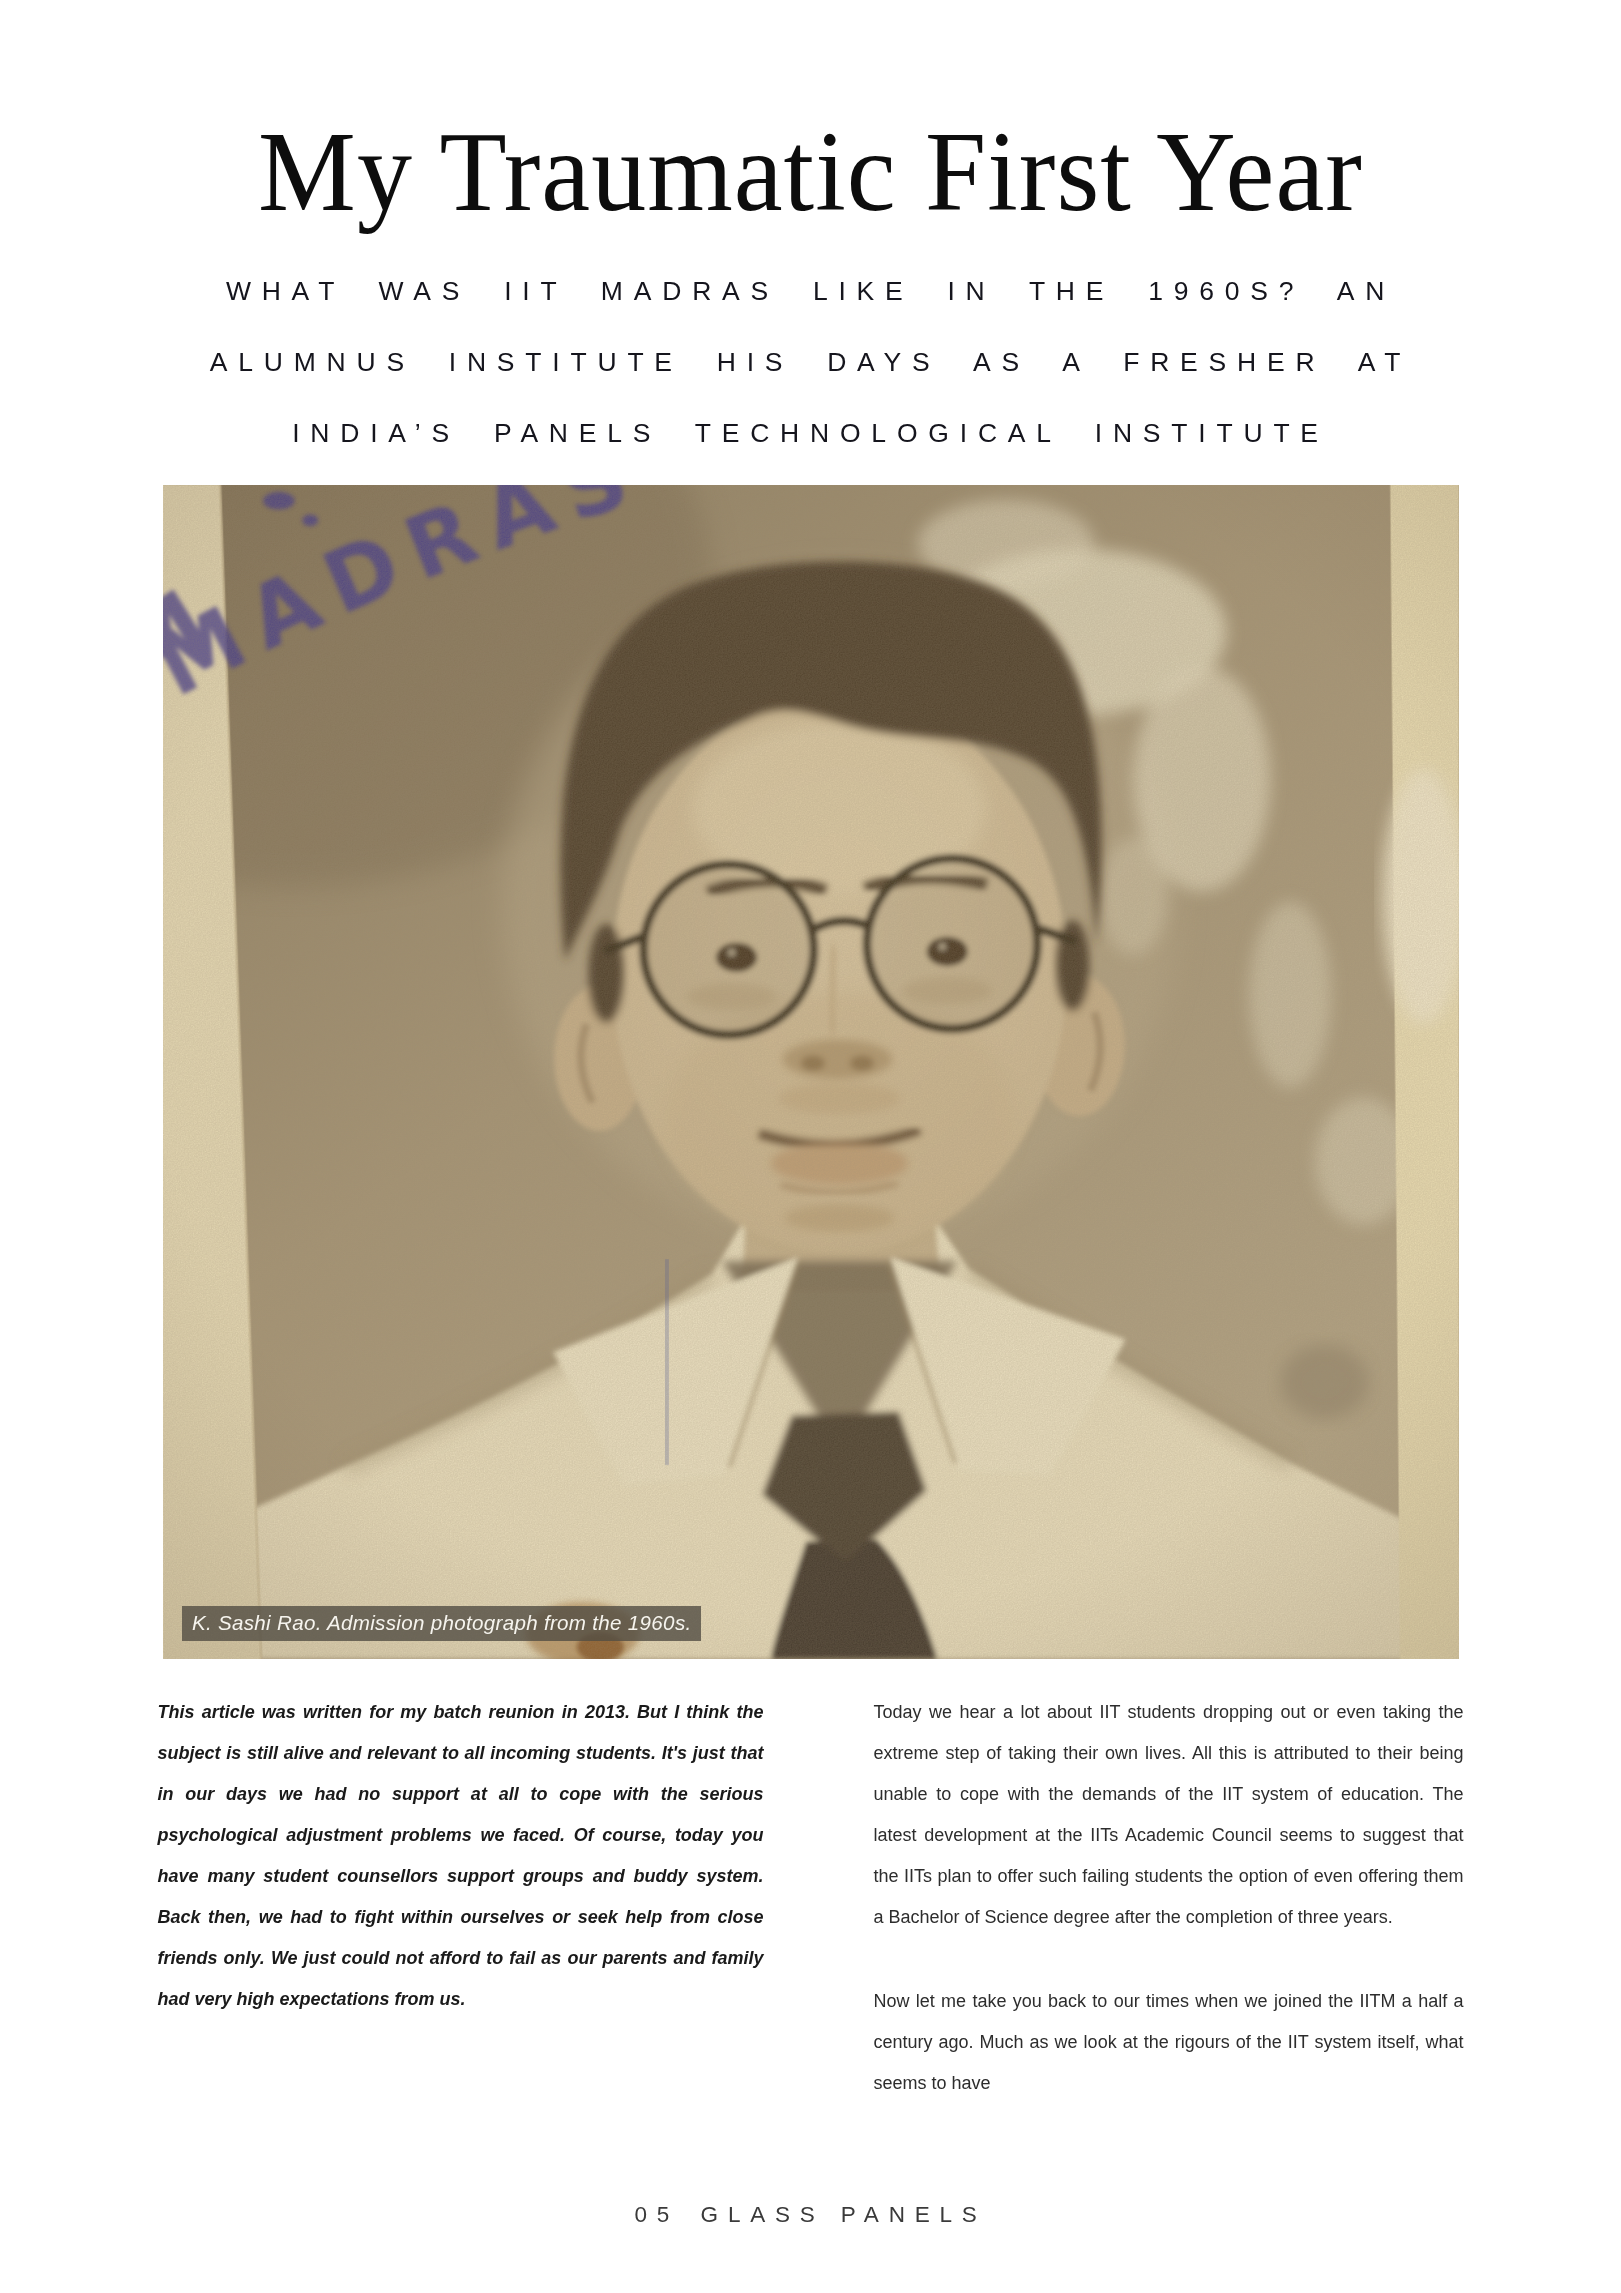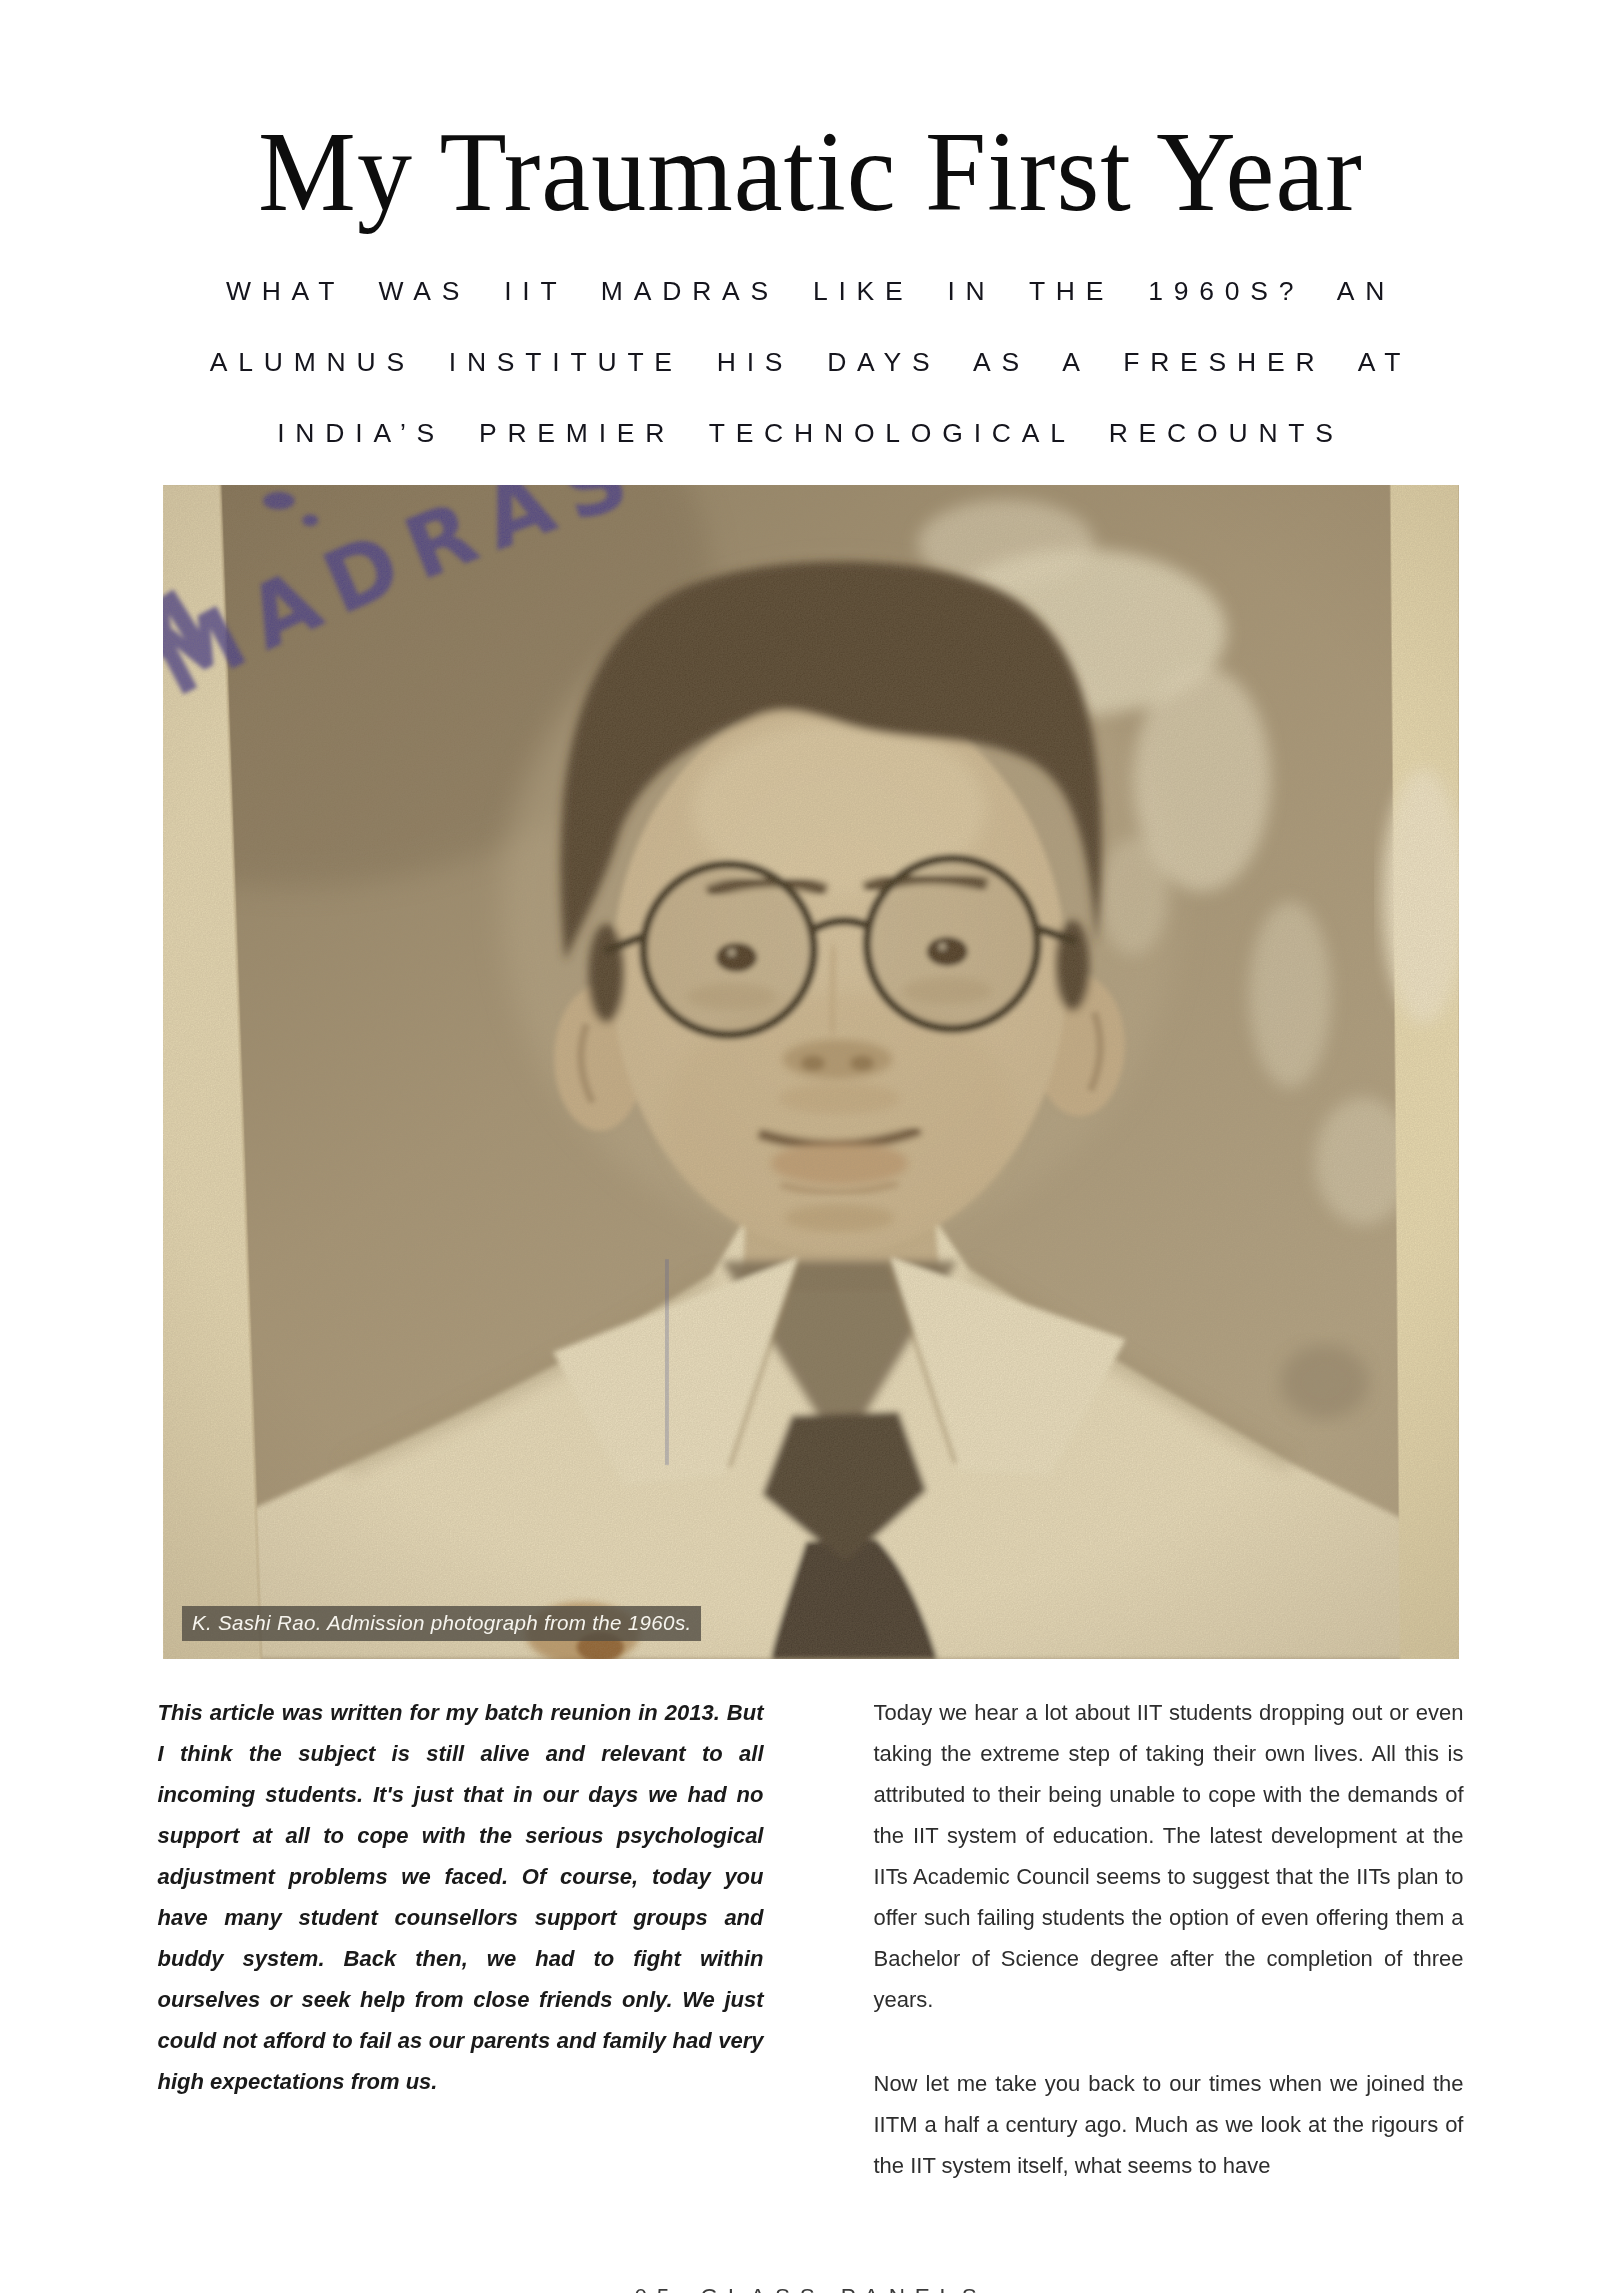--- a/index.html
+++ b/index.html
@@ -24,42 +24,42 @@
     background:#ab9a7a;overflow:hidden;
   }
   .photo svg{display:block;}
   .caption{
     position:absolute;left:19.6px;bottom:18px;
     background:rgba(82,78,68,0.80);color:#f6f4ee;
     font-style:italic;font-size:20.6px;line-height:1.4;padding:2.9px 9.8px;
     letter-spacing:0.3px;white-space:nowrap;
   }
   .columns{display:flex;width:1306px;margin:33px auto 0;gap:94px;}
-  .col{width:606px;font-size:22px;line-height:41px;text-align:justify;}
+  .col{width:606px;font-size:18px;line-height:41px;text-align:justify;}
   .col-left{font-weight:700;font-style:italic;color:#1a1a1a;}
   .col-left p{margin:0;}
   .col-right{color:#2d2d2d;}
   .col-right p{margin:0 0 43px 16px;}
   .footer{
     margin-top:55px;text-align:center;font-size:22.5px;letter-spacing:9.8px;
     color:#3a3a3a;font-weight:400;
   }
   .footer .pagenum{margin-right:21.6px;}
 </style>
 </head>
 <body>
 
 <main class="page">
 
   <header class="header">
     <h1 class="title">My Traumatic First Year</h1>
     <div class="subtitle">
       <div class="subtitle-line">WHAT WAS IIT MADRAS LIKE IN THE 1960S? AN</div>
       <div class="subtitle-line">ALUMNUS INSTITUTE HIS DAYS AS A FRESHER AT</div>
-      <div class="subtitle-line">INDIA’S PREMIER TECHNOLOGICAL RECOUNTS</div>
+      <div class="subtitle-line">INDIA’S PANELS TECHNOLOGICAL INSTITUTE</div>
     </div>
   </header>
 
   <figure class="photo" style="margin:29px auto 0;">
     <svg viewBox="0 0 1322 1198" width="1296" height="1174" aria-hidden="true">
       <defs>
         <linearGradient id="bgGrad" x1="0" y1="0" x2="0.8" y2="1">
           <stop offset="0" stop-color="#8a7a5d"></stop>
           <stop offset="0.45" stop-color="#a69474"></stop>
           <stop offset="1" stop-color="#b7a787"></stop>

